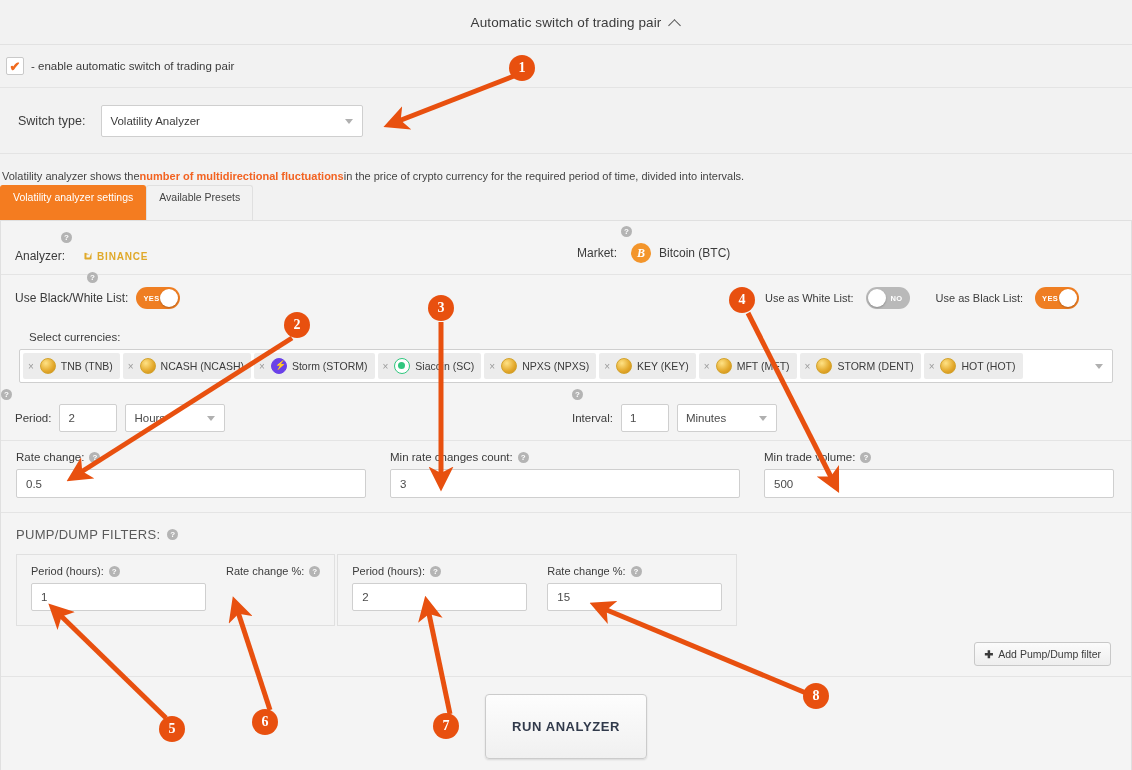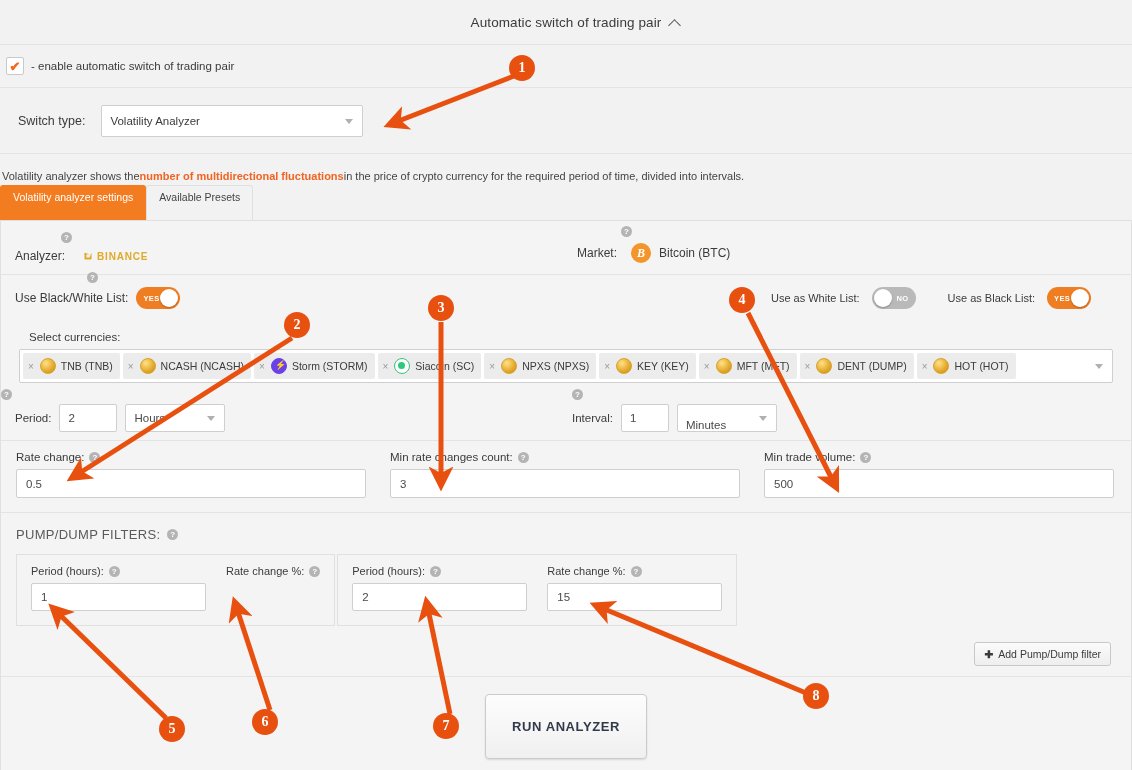--- a/index.html
+++ b/index.html
@@ -259,27 +259,27 @@
 
     <div style="height:46px;display:flex;align-items:center;position:relative;background:#f4f4f4;">
       <div style="display:flex;align-items:center;padding-left:14px;position:relative;">
         <span class="lbl-sm">Use Black/White List:</span>
         <span class="q" style="position:absolute;left:86px;top:-15px;">?</span>
         <span class="toggle on" style="margin-left:8px;">
           <span class="txt">YES</span>
           <span class="knob"></span>
         </span>
       </div>
-      <div style="position:absolute;right:40px;display:flex;align-items:center;gap:12px;">
+      <div style="position:absolute;right:52px;display:flex;align-items:center;gap:12px;">
         <span class="lbl-sm" style="font-size:11px;">Use as White List:</span>
         <span class="toggle off">
           <span class="txt">NO</span>
           <span class="knob"></span>
         </span>
-        <span class="lbl-sm" style="font-size:11px;margin-left:20px;">Use as Black List:</span>
+        <span class="lbl-sm" style="font-size:11px;margin-left:14px;">Use as Black List:</span>
         <span class="toggle on">
           <span class="txt">YES</span>
           <span class="knob"></span>
         </span>
       </div>
     </div>
 
     <div class="cur-row">
       <div class="cur-label">Select currencies:</div>
       <div class="cur-select">
@@ -315,21 +315,21 @@
               <span>KEY (KEY)</span>
             </span>
             <span class="chip">
               <span class="x">×</span>
               <span class="coin"></span>
               <span>MFT (MFT)</span>
             </span>
             <span class="chip">
               <span class="x">×</span>
               <span class="coin"></span>
-              <span>DENT (DUMP)</span>
+              <span>STORM (DENT)</span>
             </span>
             <span class="chip">
               <span class="x">×</span>
               <span class="coin"></span>
               <span>HOT (HOT)</span>
             </span>
           </div>
         <span class="sel-caret"></span>
       </div>
     </div>
@@ -341,21 +341,21 @@
         <span class="inp" style="width:58px;">2</span>
         <span class="mini-sel" style="margin-left:8px;">
           <span>Hours</span>
           <span class="sel-caret"></span>
         </span>
       </div>
       <div style="display:flex;align-items:center;position:absolute;left:572px;">
         <span class="q" style="position:absolute;left:0px;top:-15px;">?</span>
         <span style="font-size:11.5px;margin-right:8px;">Interval:</span>
         <span class="inp" style="width:48px;">1</span>
-        <span class="mini-sel" style="margin-left:8px;align-items:flex-end;">
+        <span class="mini-sel" style="margin-left:8px;">
           <span>Minutes</span>
           <span class="sel-caret"></span>
         </span>
       </div>
     </div>
 
     <div class="wide-row">
       <div style="display:flex;padding:0 15px;gap:24px;">
         <div style="width:350px;">
           <div class="wide-lbl">

